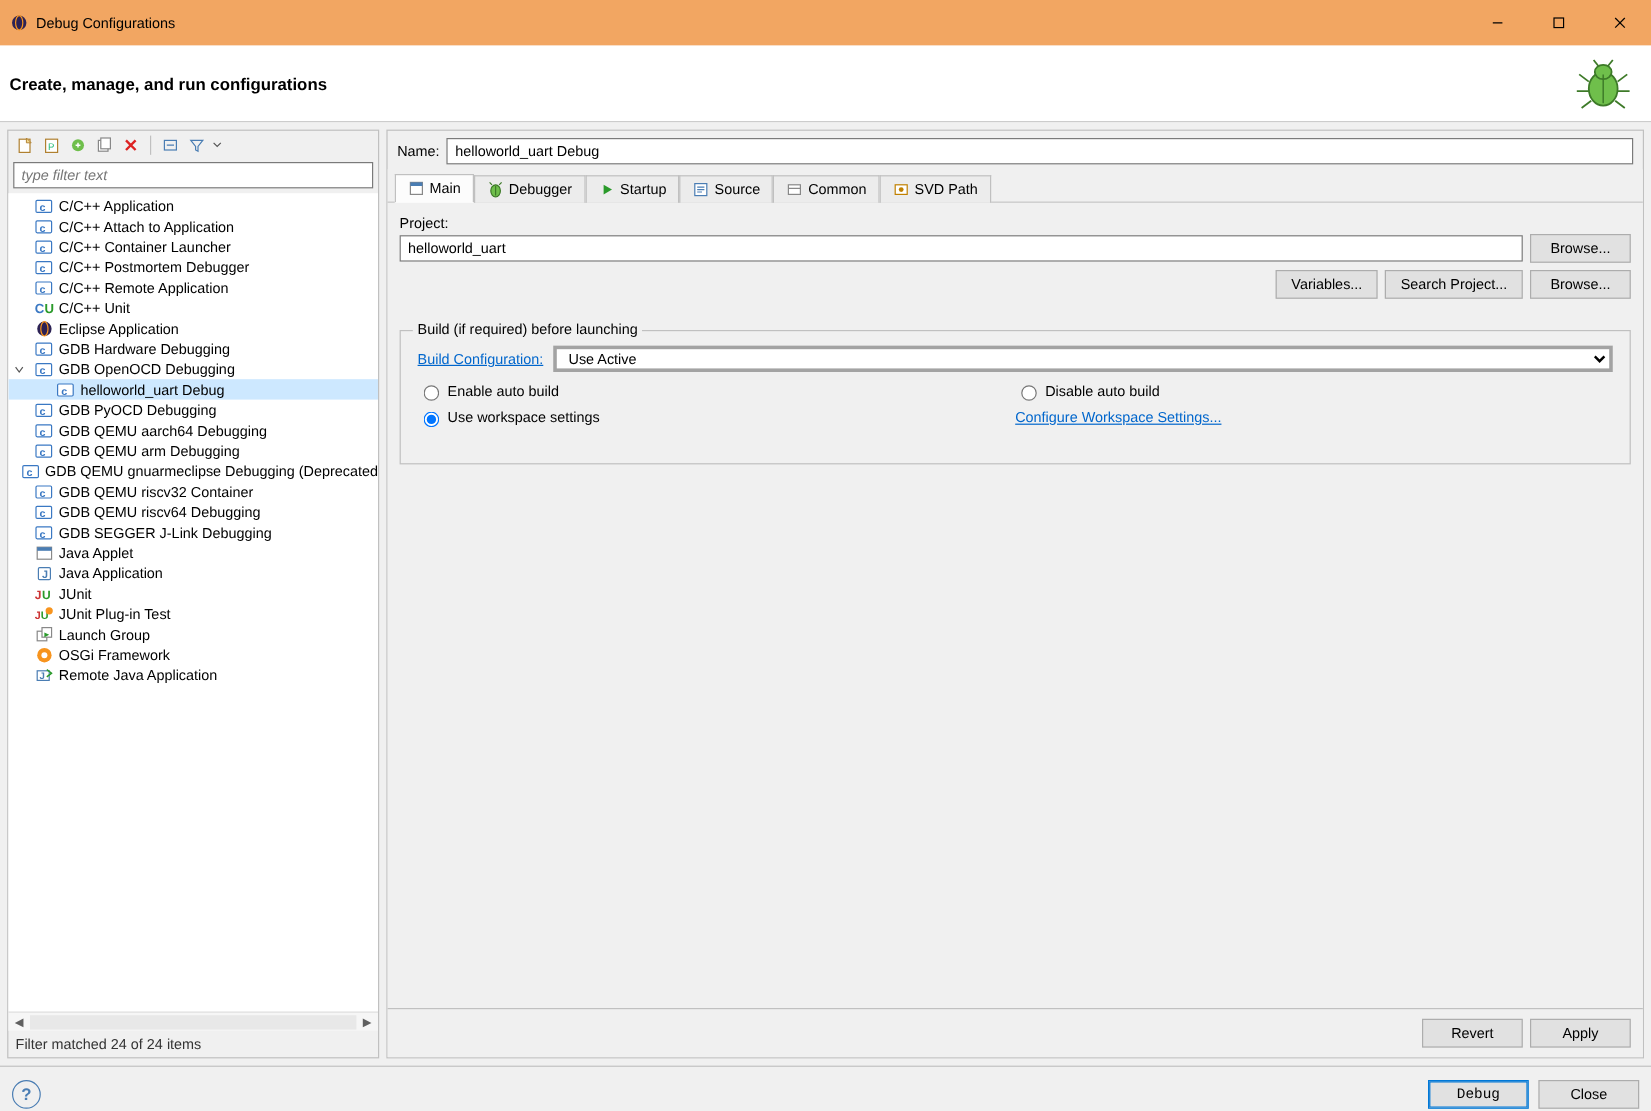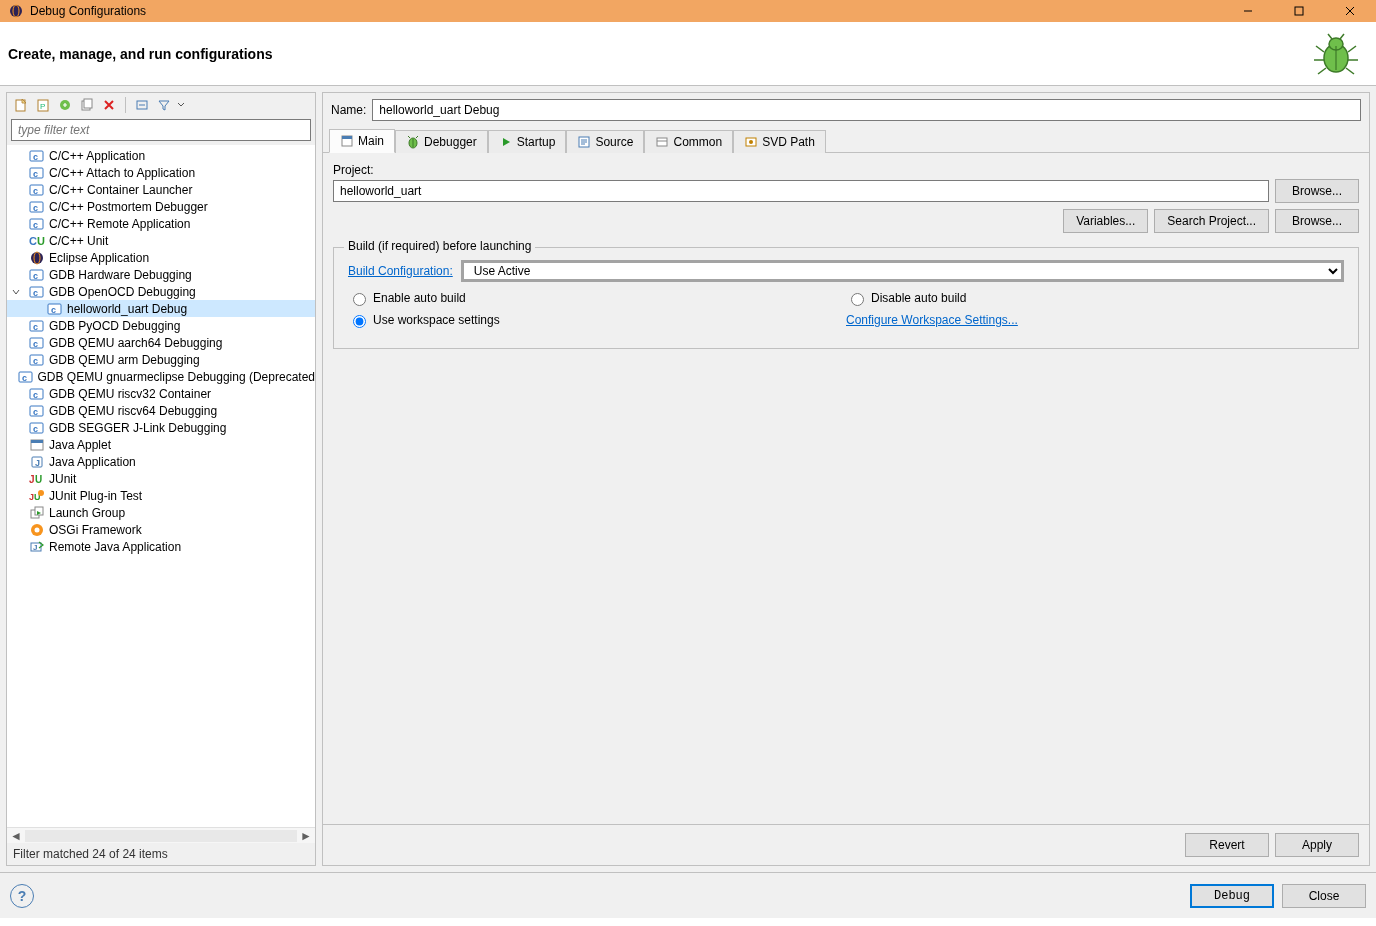--- a/index.html
+++ b/index.html
@@ -7,21 +7,21 @@
     margin: 0; padding: 0;
     font-family: "Segoe UI", Tahoma, sans-serif;
     font-size: 12px;
     color: #000;
     background: #fff;
     height: 100%;
     overflow: hidden;
   }
   
   .titlebar {
-    height: 22px;
+    height: 38px;
     background: #f2a662;
     display: flex;
     align-items: center;
     padding: 0 4px 0 8px;
     gap: 6px;
     user-select: none;
   }
   .titlebar .app-icon {
     width: 16px; height: 16px;
     display: inline-flex; align-items:center; justify-content:center;
@@ -191,22 +191,22 @@
     border:1px solid #adadad;
     background:#e1e1e1;
     padding:0 12px;
     font-size:12px;
     cursor:default;
   }
   .btn.primary { border:1px solid #0078d7; box-shadow: inset 0 0 0 1px #0078d7; }
   .right-buttons { display:flex; justify-content:flex-end; gap:6px; }
   .groupbox {
     border:1px solid #c0c0c0;
-    padding:12px 14px 20px 14px;
-    margin-top:8px;
+    padding:12px 14px 30px 14px;
+    margin-top:20px;
     position:relative;
   }
   .groupbox .legend {
     position:absolute;
     top:-9px; left:10px;
     background:#f0f0f0;
     padding:0 4px;
     font-size:12px;
   }
   .group-row {

